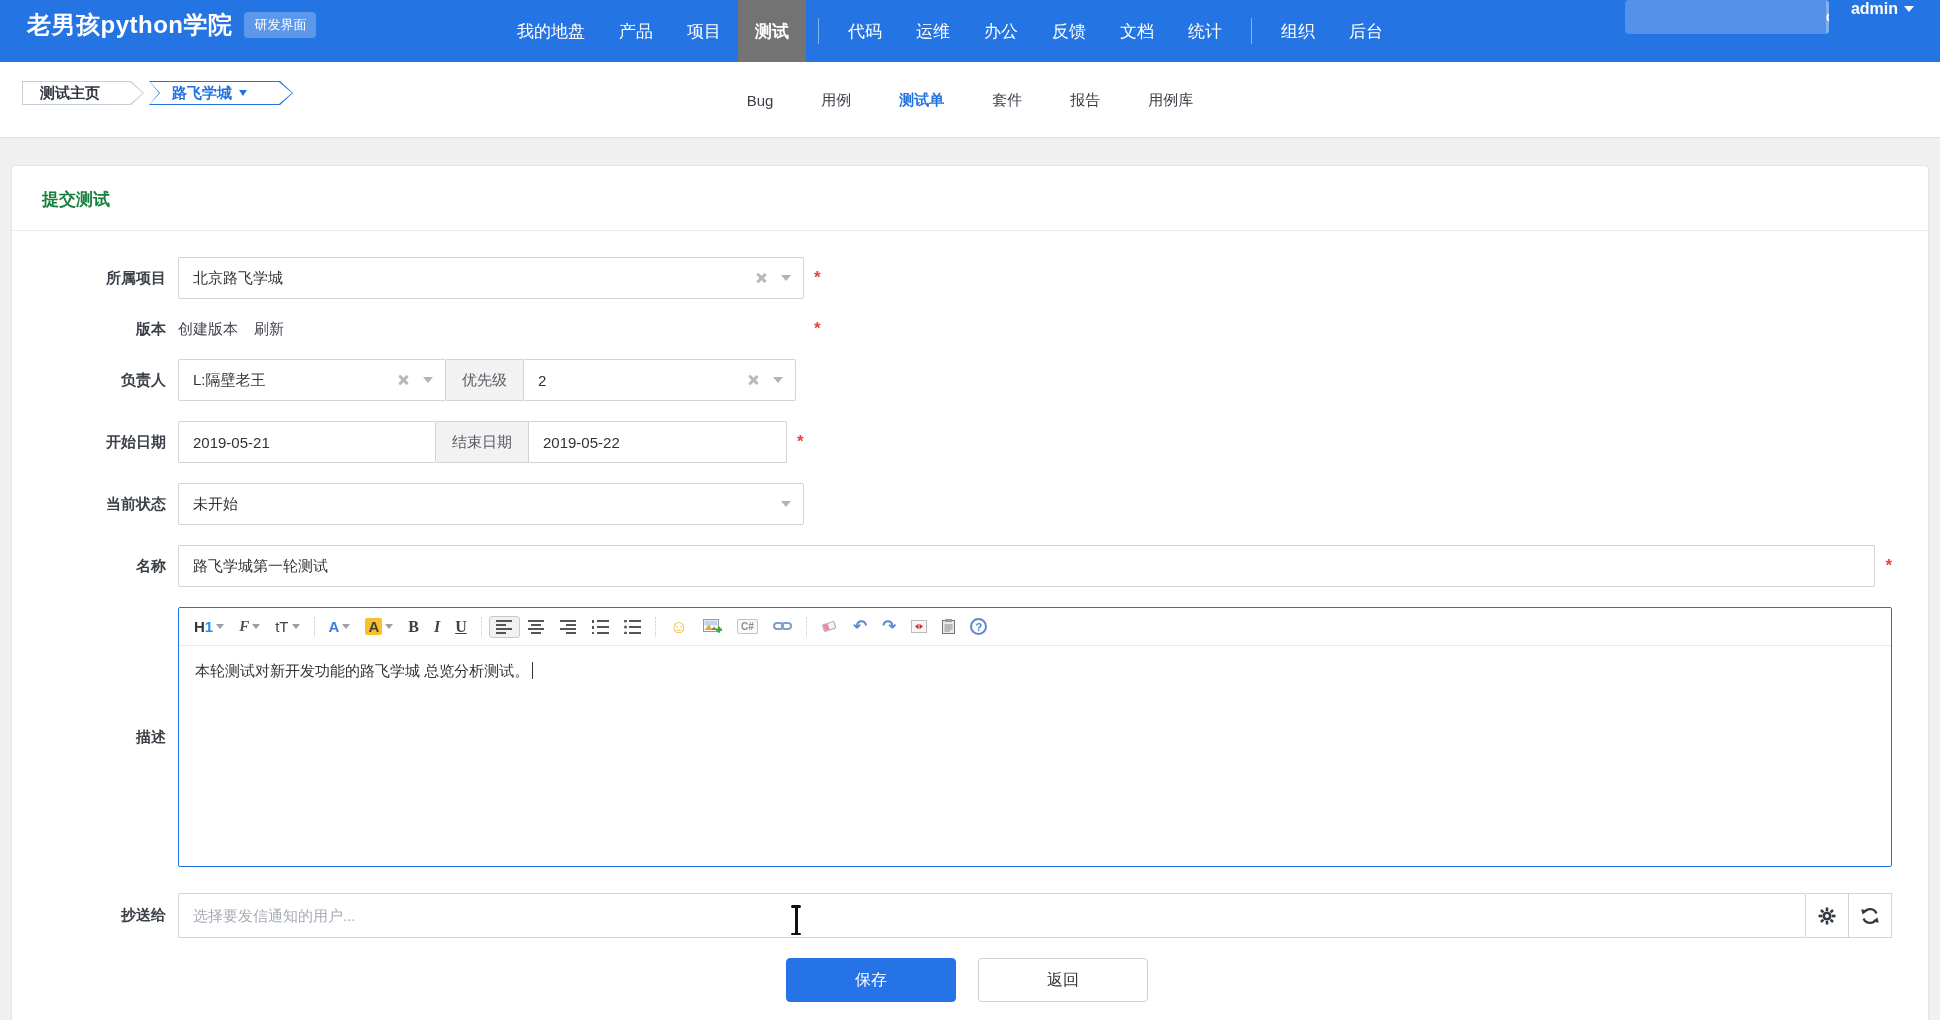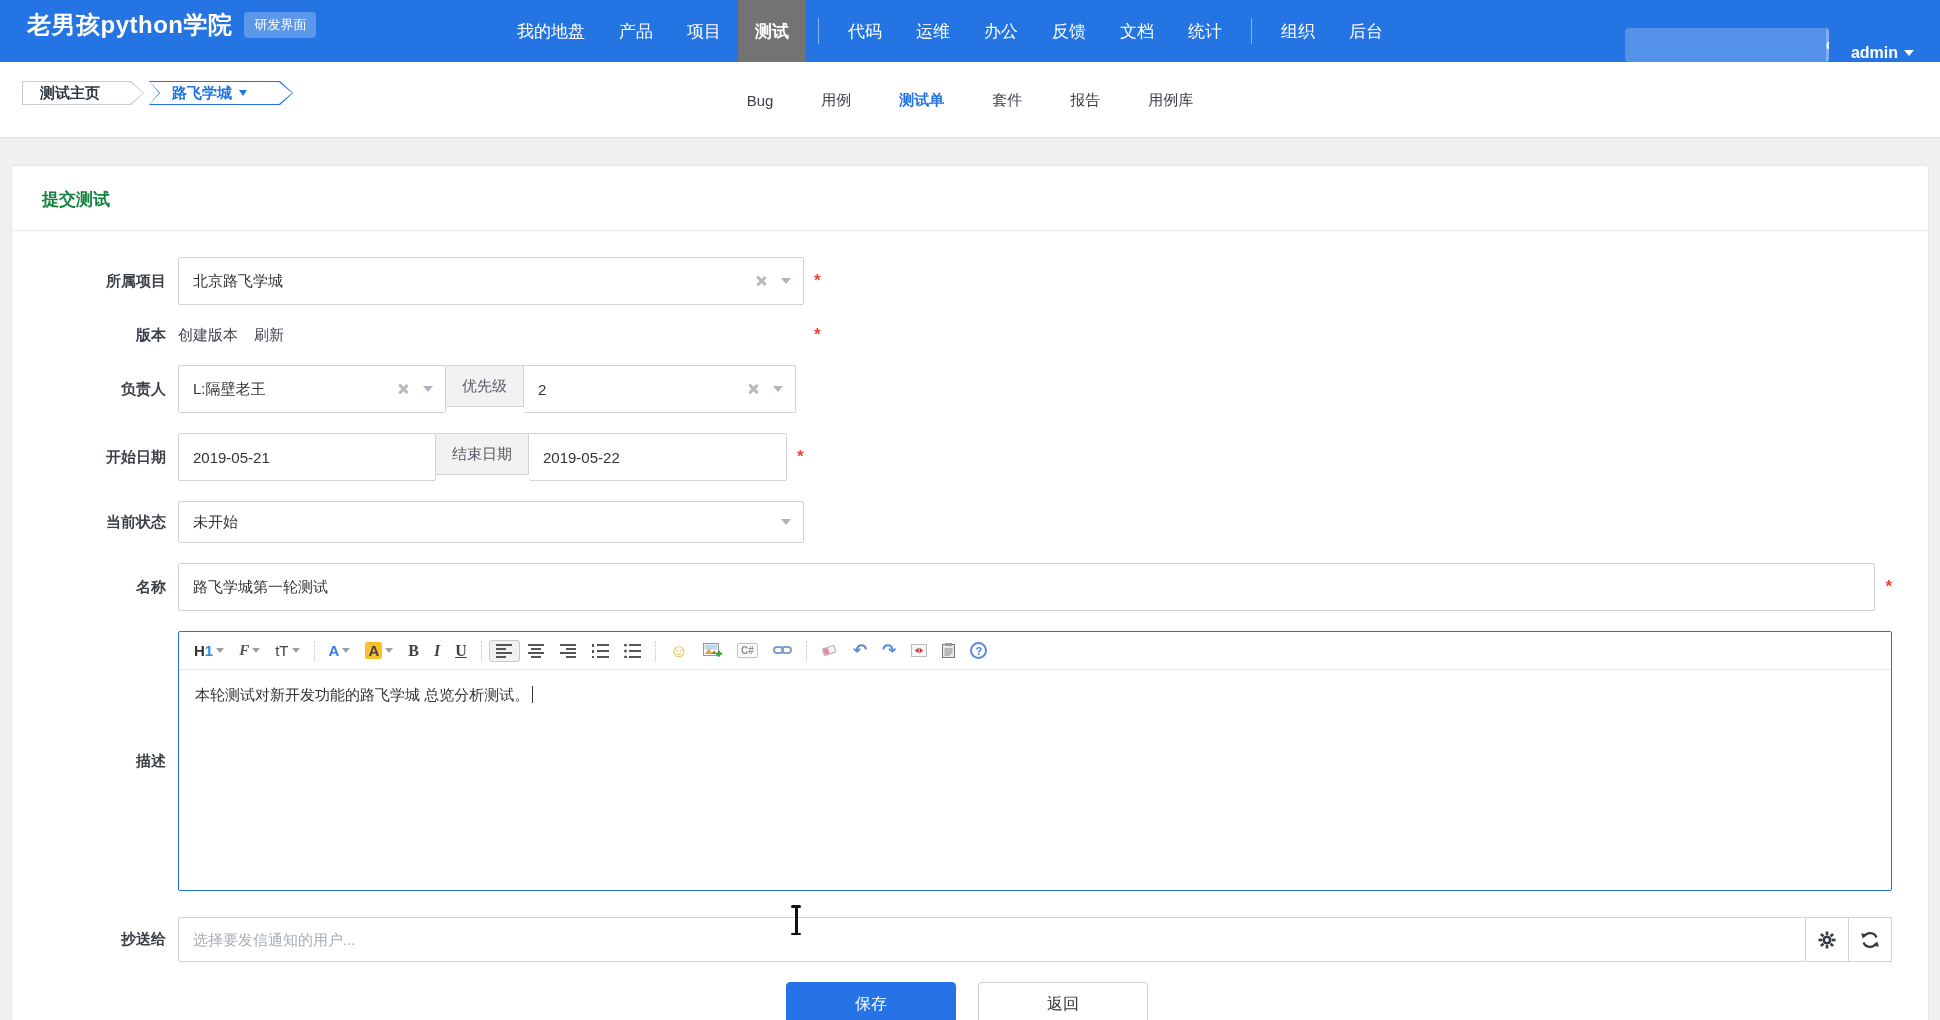--- a/index.html
+++ b/index.html
@@ -10,21 +10,21 @@
   .navbar { position:relative; height:62px; background:#2474e4; color:#fff; }
   .logo-wrap { position:absolute; left:27px; top:0; height:50px; display:flex; align-items:center; }
   .logo { font-size:24px; font-weight:bold; letter-spacing:.5px; }
   .logo-badge { margin-left:12px; font-size:13px; padding:4px 10px; border-radius:4px;
     background:rgba(255,255,255,.25); }
   .nav-menu { position:absolute; left:500px; top:0; height:62px; display:flex; align-items:center; }
   .nav-item { display:flex; align-items:center; height:62px; padding:0 17px; font-size:17px;
     color:#fff; cursor:pointer; }
   .nav-item.active { background:#737373; font-weight:bold; }
   .nav-divider { width:1px; height:26px; background:rgba(255,255,255,.45); margin:0 12px; }
-  .nav-right { position:absolute; right:0; top:0; height:62px; display:flex; align-items:flex-end; }
+  .nav-right { position:absolute; right:0; top:0; height:62px; display:flex; align-items:flex-start; }
   .search-box { display:flex; width:204px; height:34px; background:rgba(255,255,255,.22);
     border-radius:4px; overflow:hidden; }
   .search-input { flex:1; border:none; outline:none; background:transparent; color:#fff;
     padding:0 10px; font-size:14px; }
   .go-btn { width:46px; display:flex; align-items:center; justify-content:center;
     background:rgba(255,255,255,.28); color:#fff; font-size:13px; font-weight:bold; cursor:pointer; }
   .user-menu { display:flex; align-items:center; margin:0 26px 0 22px; font-size:16px;
     font-weight:bold; cursor:pointer; }
   .caret { display:inline-block; width:0; height:0; border-left:5px solid transparent;
     border-right:5px solid transparent; border-top:6px solid currentColor; margin-left:6px; }
@@ -54,21 +54,21 @@
     min-height:900px; box-shadow:0 1px 2px rgba(0,0,0,.04); }
   .card-header { padding:22px 30px 19px; border-bottom:1px solid #eaeaea; }
   .card-title { font-size:17px; font-weight:bold; color:#15803d; }
   .form { padding:26px 36px 0 30px; position:relative; }
 
   .form-row { display:flex; align-items:center; margin-bottom:20px; }
   .flabel { width:124px; margin-right:12px; text-align:right; font-size:15px; font-weight:bold;
     color:#3c4149; flex:none; }
   .form-row.editor-row .flabel { display:flex; align-items:center; justify-content:flex-end; }
 
-  .ibox { position:relative; height:48px; border:1px solid #d3d3d3; border-radius:2px;
+  .ibox { position:relative; height:42px; border:1px solid #d3d3d3; border-radius:2px;
     background:#fff; }
   .ibox input { width:100%; height:100%; border:none; outline:none; padding:0 14px;
     font-size:15px; color:#333; background:transparent;
     font-family:"Liberation Sans","DejaVu Sans",sans-serif; }
   .clear-x { position:absolute; right:36px; top:50%; width:12px; height:12px; margin-top:-6px;
     cursor:pointer; }
   .clear-x::before,.clear-x::after { content:""; position:absolute; left:5px; top:0;
     width:2.5px; height:12px; background:#b9b9b9; border-radius:1px; }
   .clear-x::before { transform:rotate(45deg); }
   .clear-x::after { transform:rotate(-45deg); }

